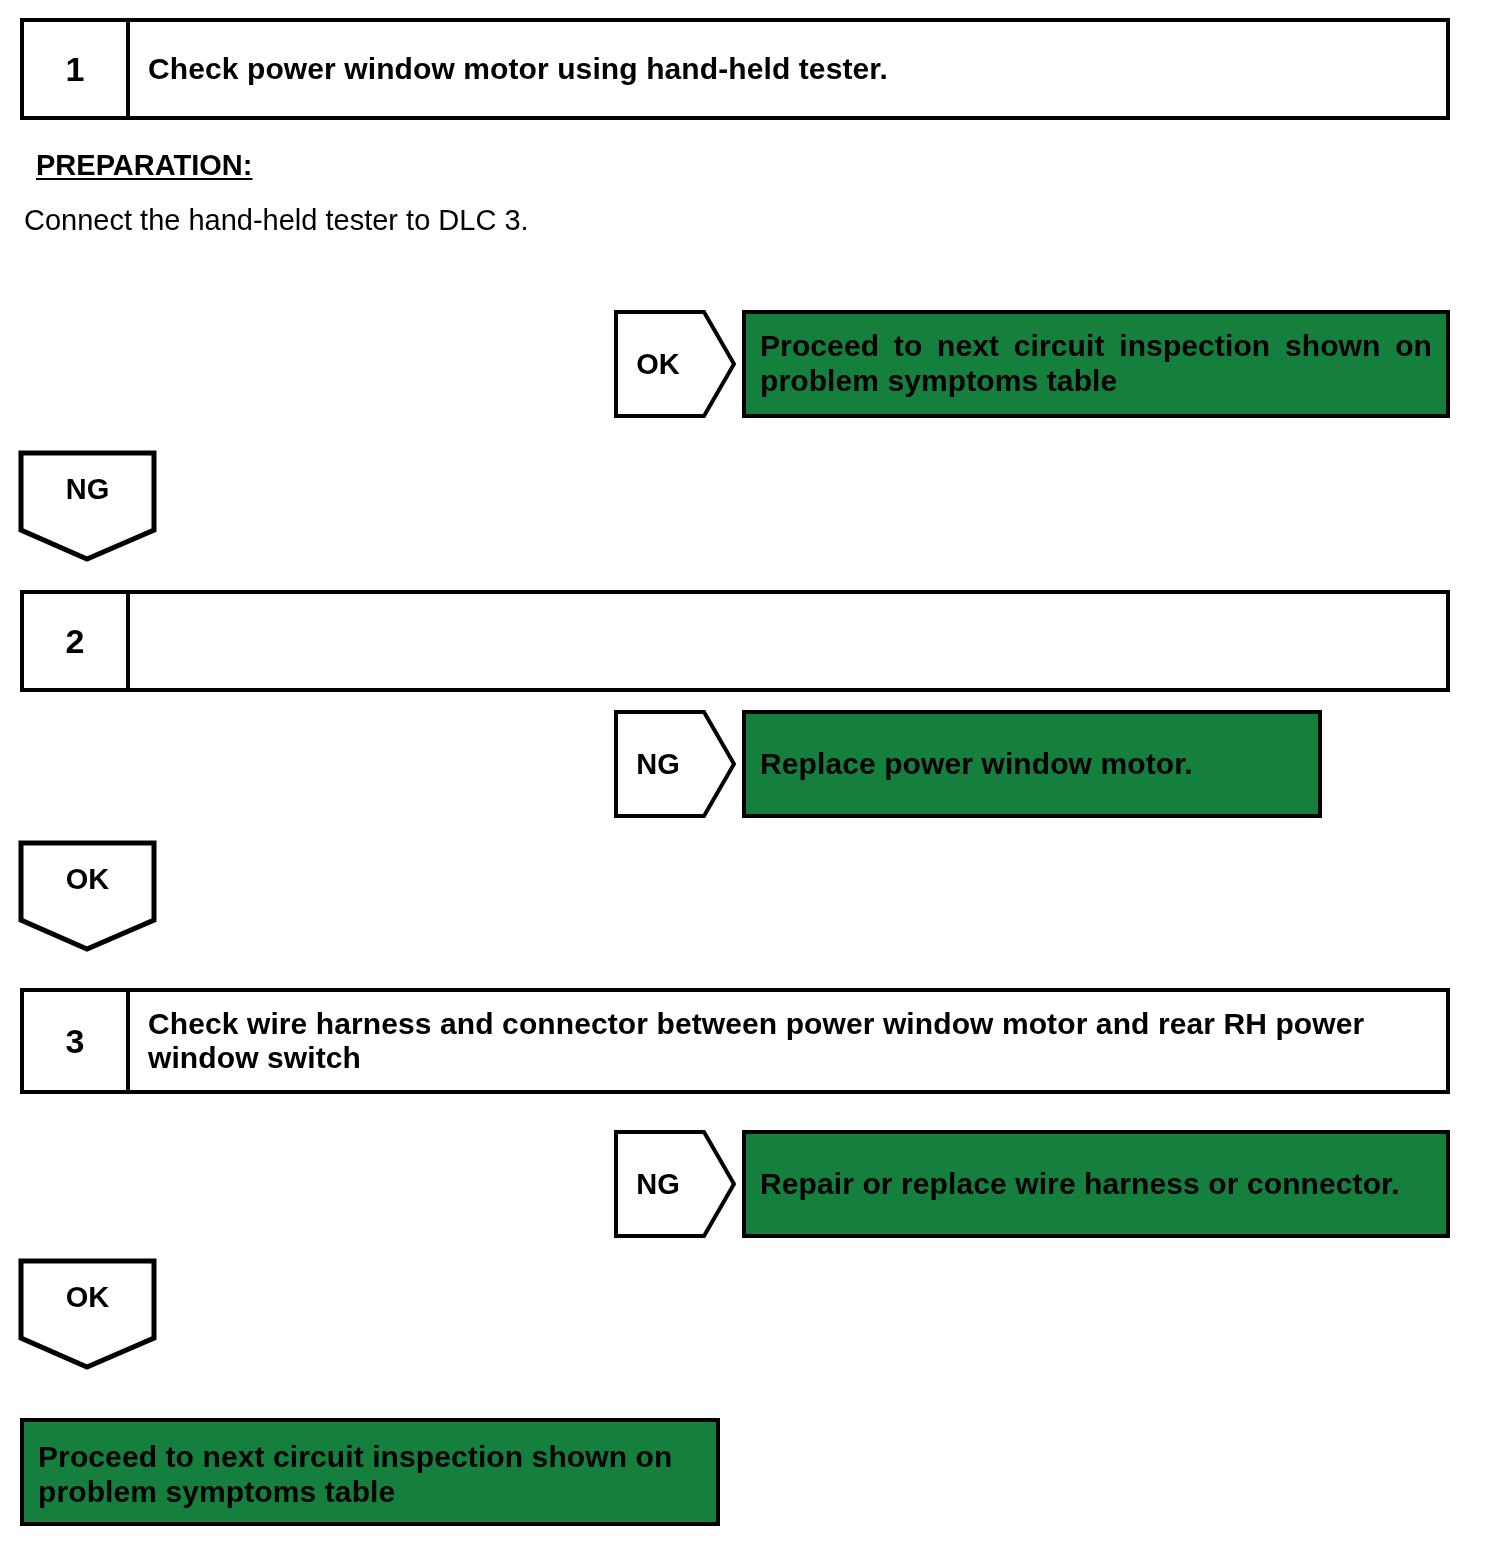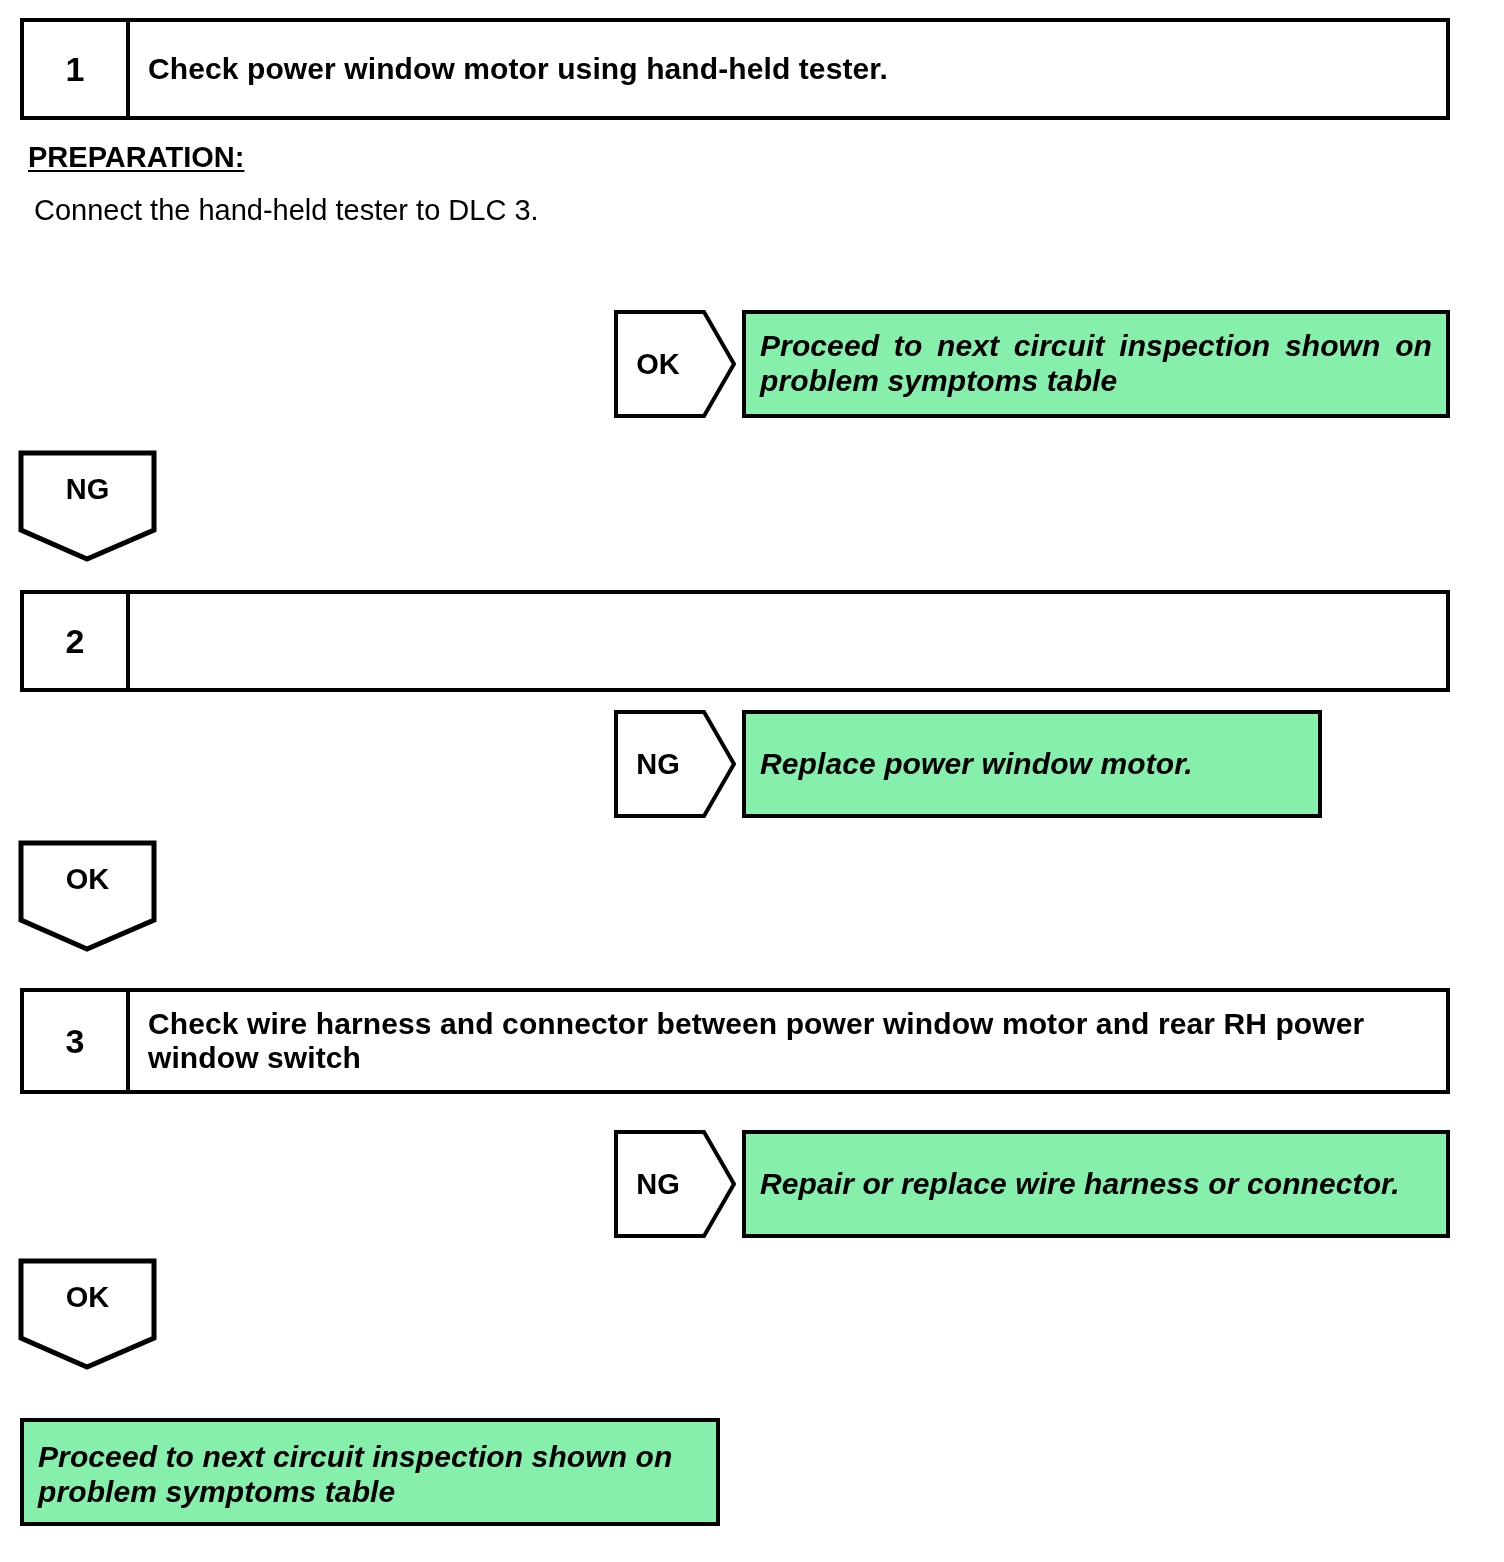--- a/index.html
+++ b/index.html
@@ -54,28 +54,28 @@
     left: 20px;
     top: 130px;
     width: 1300px;
   }
   .text-block .lbl {
     font-size: 29px;
     font-weight: bold;
     text-decoration: underline;
     text-underline-offset: 3px;
     line-height: 1.35;
-    margin: 8px;
+    margin: 16px;
     display: block;
   }
   .text-block .ln {
     font-size: 29px;
     font-weight: normal;
     line-height: 1.35;
-    margin: 14px;
+    margin: 4px;
     display: block;
   }
 
   
   .judge-right {
     position: absolute;
     width: 122px;
     height: 108px;
   }
   .judge-right svg {
@@ -125,26 +125,25 @@
     justify-content: center;
     font-size: 29px;
     font-weight: bold;
     line-height: 1;
   }
 
   
   .result-box {
     position: absolute;
     border: 4px solid #000;
-    background: #86efac;
+    background: #15803d;
     box-sizing: border-box;
     display: flex;
     align-items: center;
     padding: 13px 14px;
-    font-style: italic;
   }
   .result-text {
     font-size: 30px;
     font-weight: bold;
     line-height: 1.16;
     letter-spacing: 0.1px;
   }
   .result-text.justify {
     text-align: justify;
     text-align-last: left;

